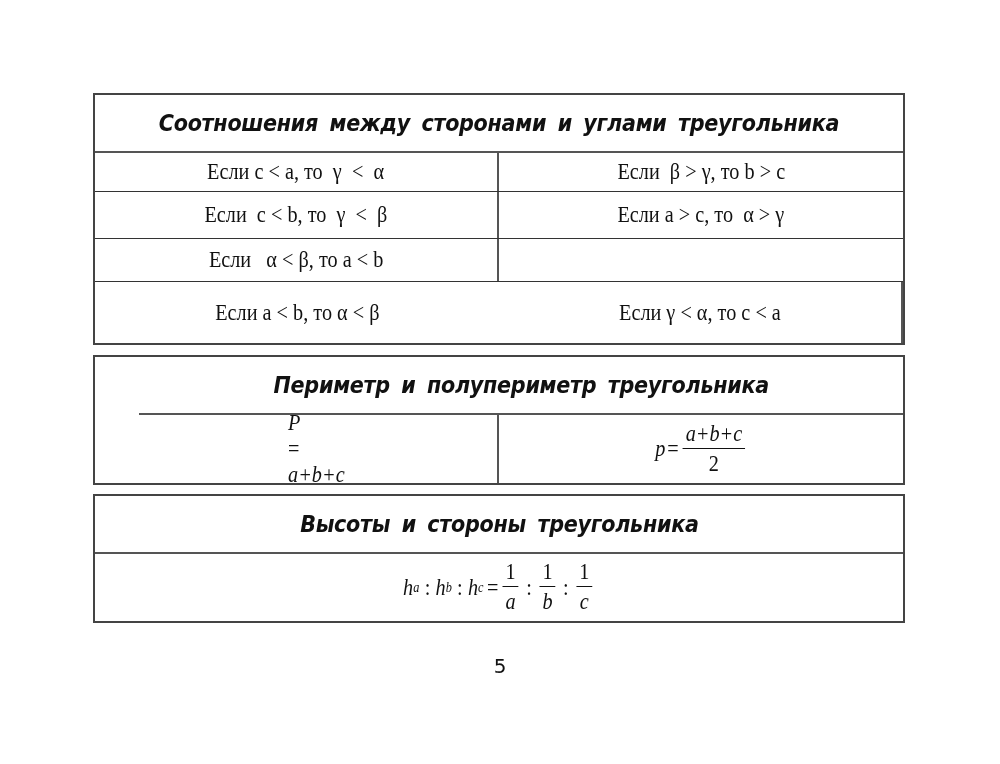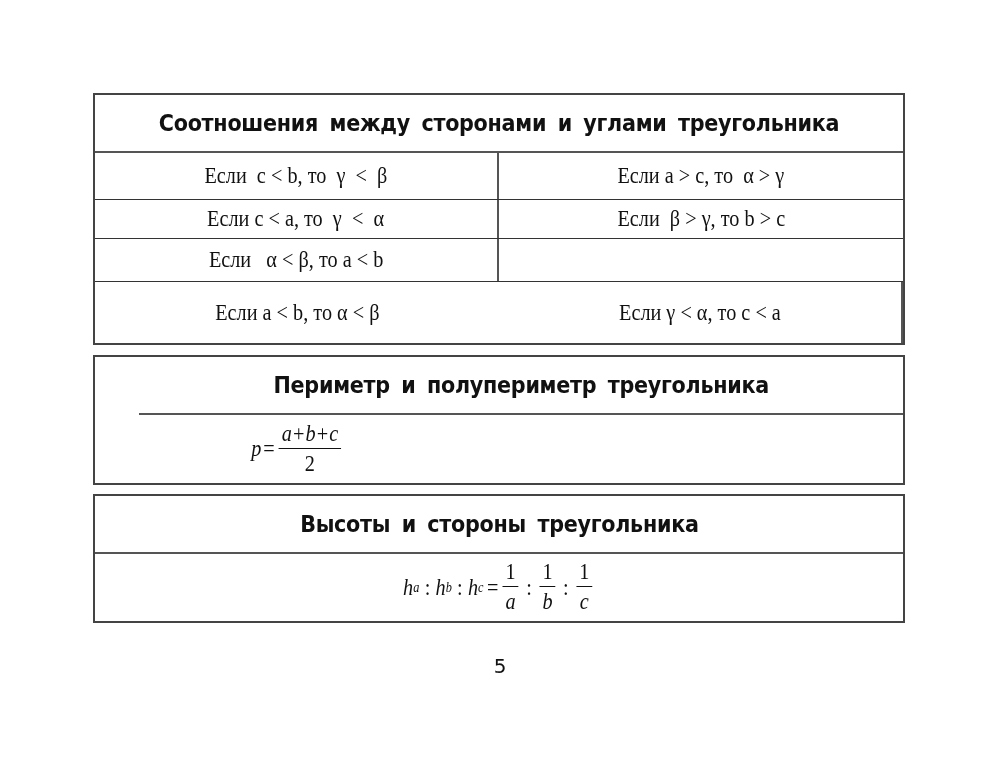--- a/index.html
+++ b/index.html
@@ -9,21 +9,21 @@
       border: 2px solid #444; box-sizing: border-box;
       border-collapse: collapse;
     }
     .hdr {
       display: flex; align-items: center; justify-content: center;
       font-family: "DejaVu Sans", sans-serif; font-weight: bold;
       font-size: 23px; letter-spacing: -0.3px; word-spacing: 5px;
       border-bottom: 2px solid #555; box-sizing: border-box;
       transform: scaleX(0.9);
     }
-    .hdr-wrap { border-bottom: 2px solid #555; box-sizing: border-box; display:flex; align-items:center; justify-content:center; overflow:hidden; }
+    .hdr-wrap { border-bottom: 2px solid #555; box-sizing: border-box; display:flex; align-items:center; justify-content:center; overflow:hidden;font-style:italic; }
     .hdr-wrap .hdr { border: none; }
     .row { display: flex; border-bottom: 1.5px solid #333; box-sizing: border-box; }
     .row:last-child { border-bottom: none; }
     .cell {
       flex: 0 0 50%; display: flex; align-items: center; justify-content: center;
       font-family: "Liberation Serif", serif; font-size: 23px; box-sizing: border-box;
     }
     .cell.left { border-right: 2px solid #555; }
     .cell.full { flex: 1 1 100%; }
     .txt { transform: scaleX(0.88); display: inline-block; white-space: pre; }
@@ -37,34 +37,34 @@
       font-family: "DejaVu Sans", sans-serif; font-size: 20px; color: #111;
     }
   </style>
 </head>
 <body>
 
 <div class="tbl" style="top:93px;height:252px;">
   <div class="hdr-wrap" style="height:58px;">
     <div class="hdr">Соотношения  между  сторонами  и  углами  треугольника</div>
   </div>
+  <div class="row" style="height:39px;">
+    <div class="cell left">
+        <span class="txt">Если c &lt; a, то  γ  &lt;  α</span>
+      </div>
+    <div class="cell">
+        <span class="txt">Если  β &gt; γ, то b &gt; c</span>
+      </div>
+  </div>
   <div class="row" style="height:47px;">
     <div class="cell left">
         <span class="txt">Если  c &lt; b, то  γ  &lt;  β</span>
       </div>
     <div class="cell">
         <span class="txt">Если a &gt; c, то  α &gt; γ</span>
-      </div>
-  </div>
-  <div class="row" style="height:39px;">
-    <div class="cell left">
-        <span class="txt">Если c &lt; a, то  γ  &lt;  α</span>
-      </div>
-    <div class="cell">
-        <span class="txt">Если  β &gt; γ, то b &gt; c</span>
       </div>
   </div>
   <div class="row" style="height:43px;">
     <div class="cell left">
         <span class="txt">Если   α &lt; β, то a &lt; b</span>
       </div>
   </div>
   <div class="row" style="height:61px;">
     <div class="cell">
         <span class="txt">Если a &lt; b, то α &lt; β</span>
@@ -73,20 +73,27 @@
         <span class="txt">Если γ &lt; α, то c &lt; a</span>
       </div>
   </div>
 </div>
 
 <div class="tbl" style="top:355px;height:130px;">
   <div class="hdr-wrap" style="height:58px;margin-left:44px;">
     <div class="hdr">Периметр  и  полупериметр  треугольника</div>
   </div>
   <div class="row" style="height:68px;">
+    <div class="cell left">
+      <span class="txt">
+        <i>P</i>
+        <span>=</span>
+        <i>a+b+c</i>
+      </span>
+    </div>
     <div class="cell">
       <span class="txt" style="display:inline-flex;align-items:center;">
         <i>p</i>
         <span style="margin:0 2px;">=</span>
         <span class="frac">
           <i class="num">a+b+c</i>
           <span class="den">2</span>
         </span>
       </span>
     </div>

